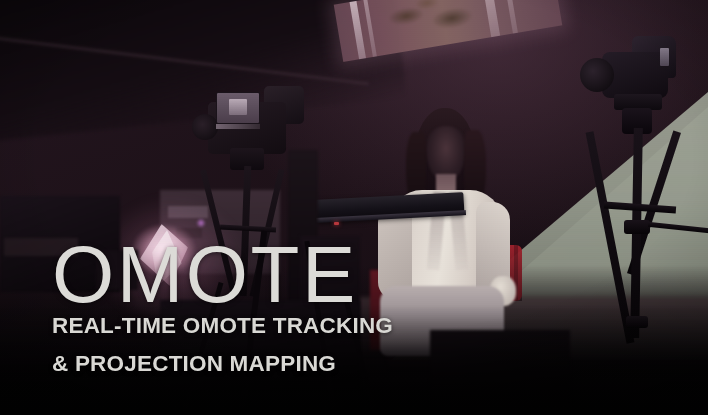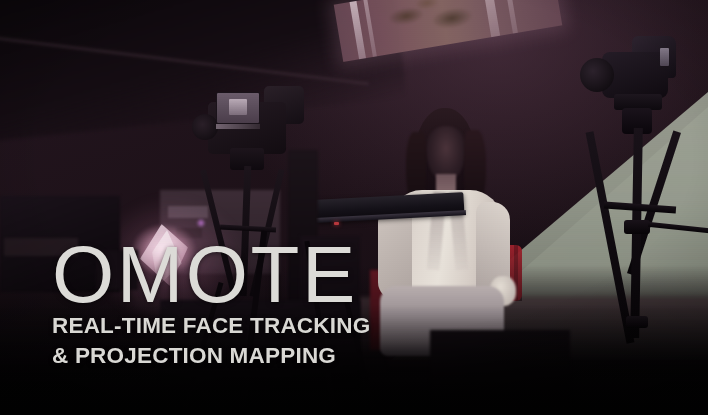--- a/index.html
+++ b/index.html
@@ -393,21 +393,21 @@
     font-family:"Liberation Sans", sans-serif;
     font-weight:700;
     font-size:22.5px;
     line-height:22px;
     letter-spacing:.2px;
     color:#d9d8d4;
     text-shadow:0 1px 4px rgba(0,0,0,.6);
     white-space:nowrap;
   }
   #sub1{margin-top:3px;}
-  #sub2{margin-top:8px;}
+  #sub2{margin-top:16px;}
 </style>
 </head>
 <body>
 
 <div id="frame">
 
   <div id="wall-dark" class="layer"></div>
   <div id="wall-lit" class="layer"></div>
   <div id="wall-lit2" class="layer"></div>
   <div id="ceiling" class="layer"></div>
@@ -502,17 +502,17 @@
   <div id="p2" class="pole"></div>
   <div id="p3" class="pole"></div>
   <div id="p4" class="pole"></div>
 
   <div id="bottomfade" class="layer"></div>
   <div id="vignette" class="layer"></div>
   <div id="grain" class="layer"></div>
 
   <div id="titleblock">
     <span id="omote">OMOTE</span>
-    <span id="sub1" class="subline">REAL-TIME FACE TRACKING</span>
+    <span id="sub1" class="subline">REAL-TIME OMOTE TRACKING</span>
     <span id="sub2" class="subline">&amp; PROJECTION MAPPING</span>
   </div>
 
 </div>
 
 </body></html>

